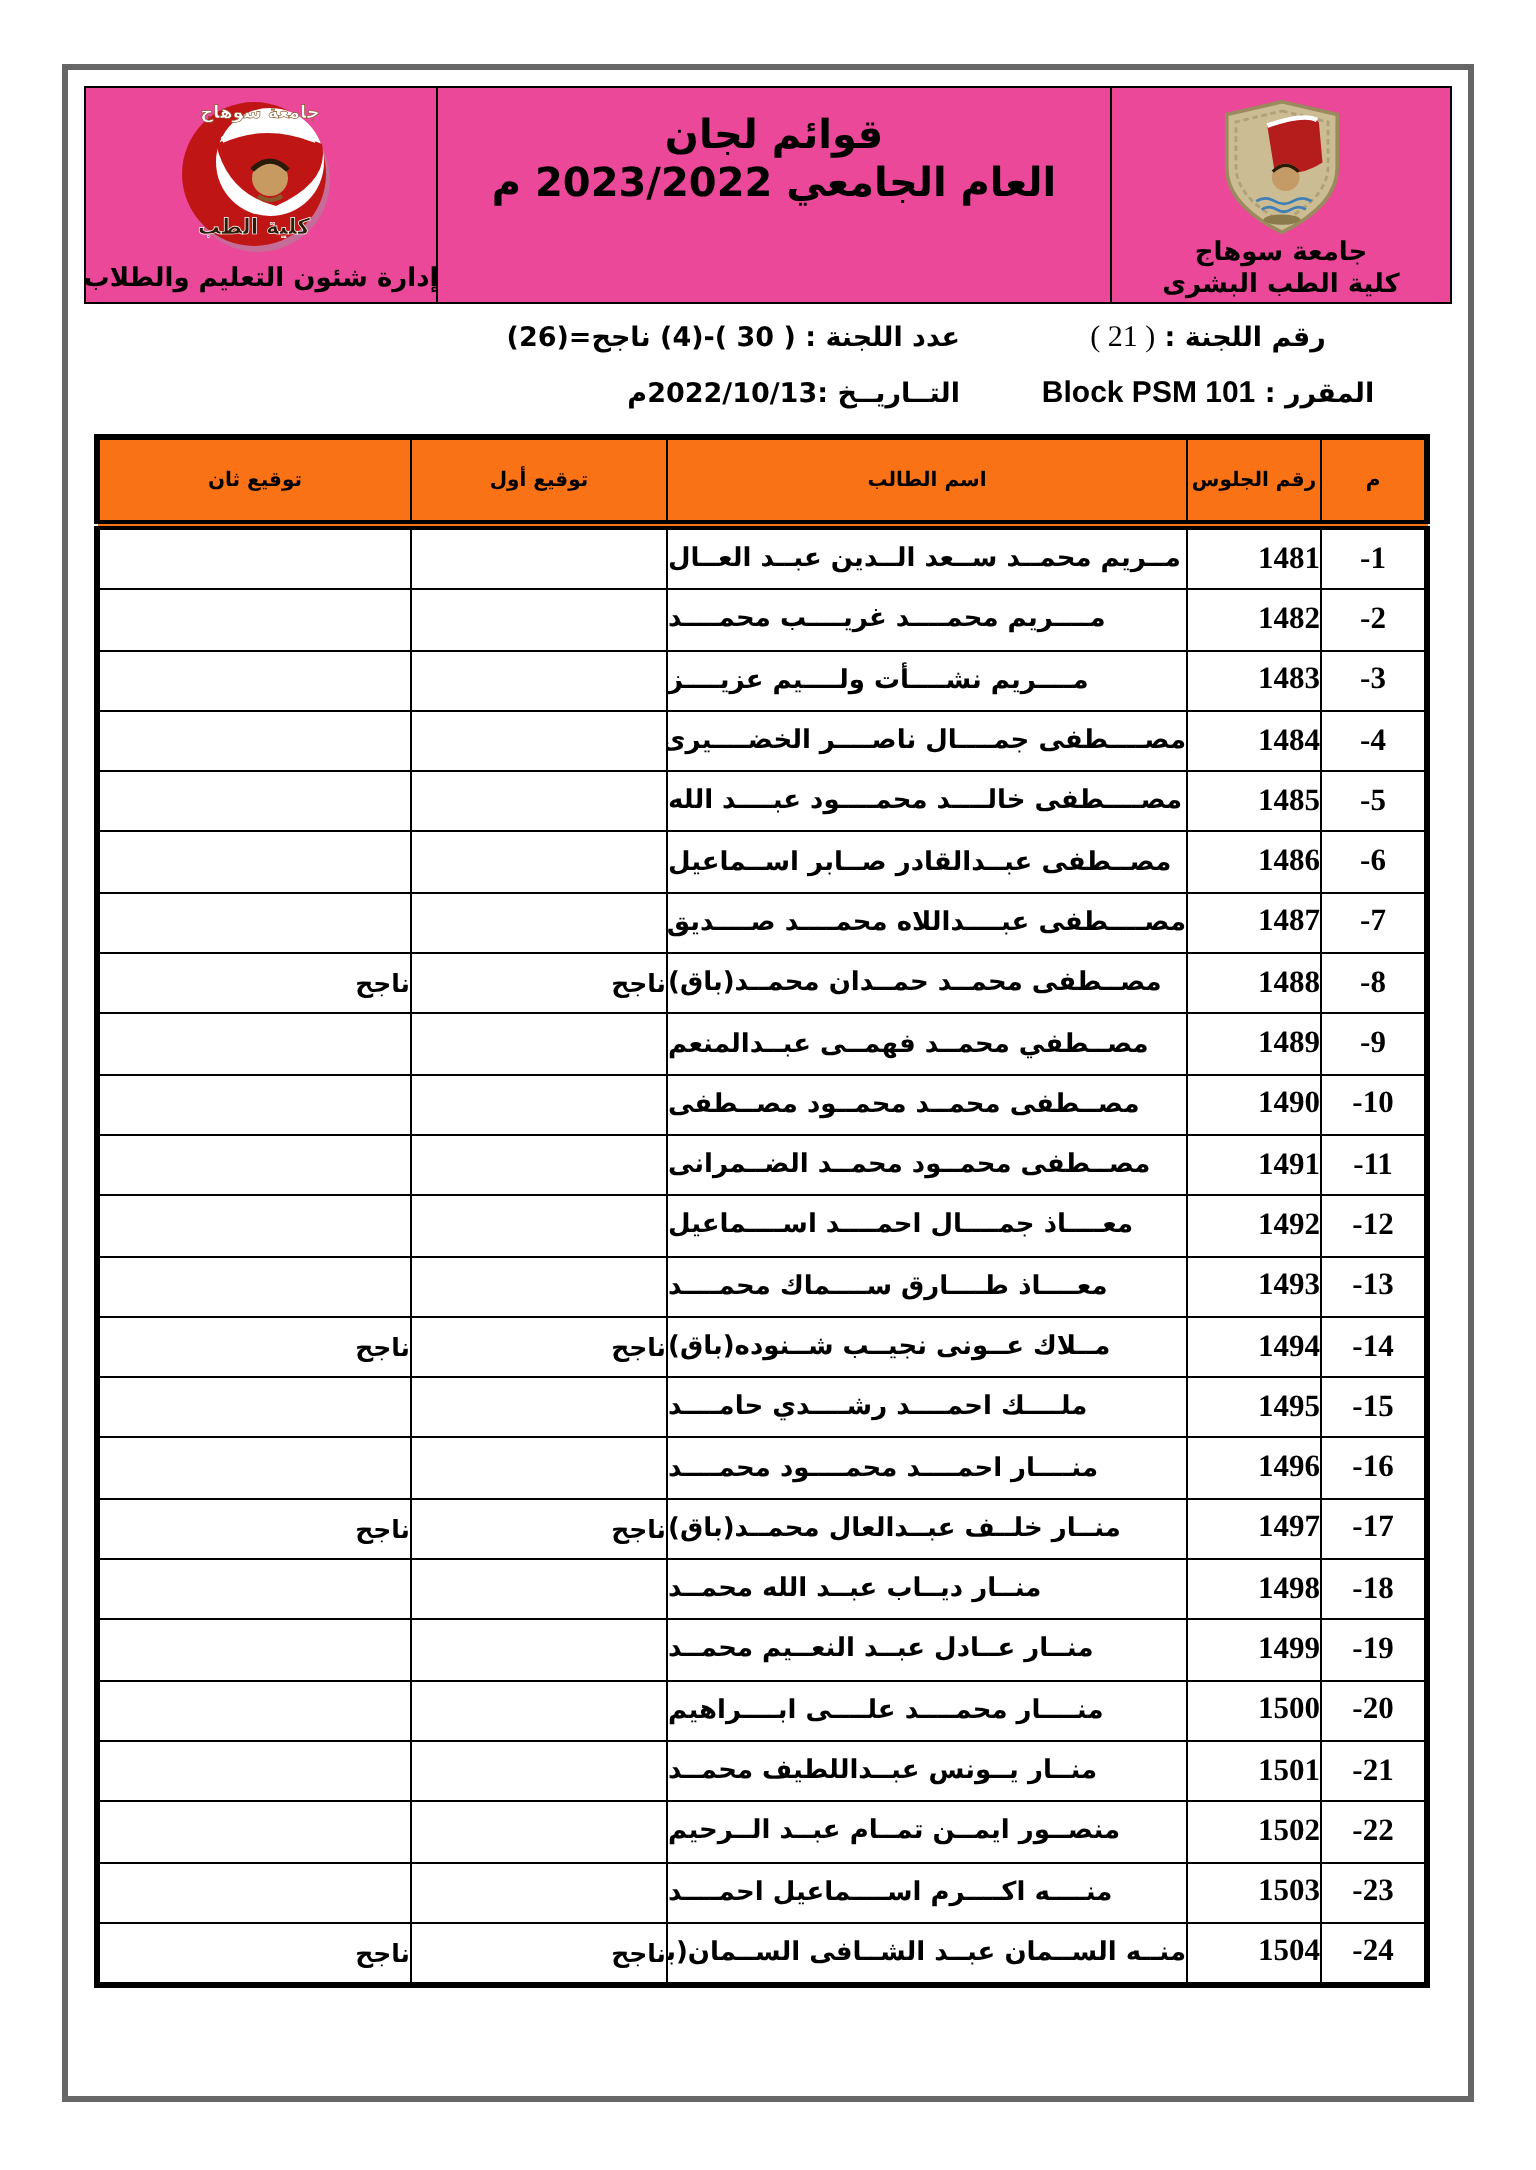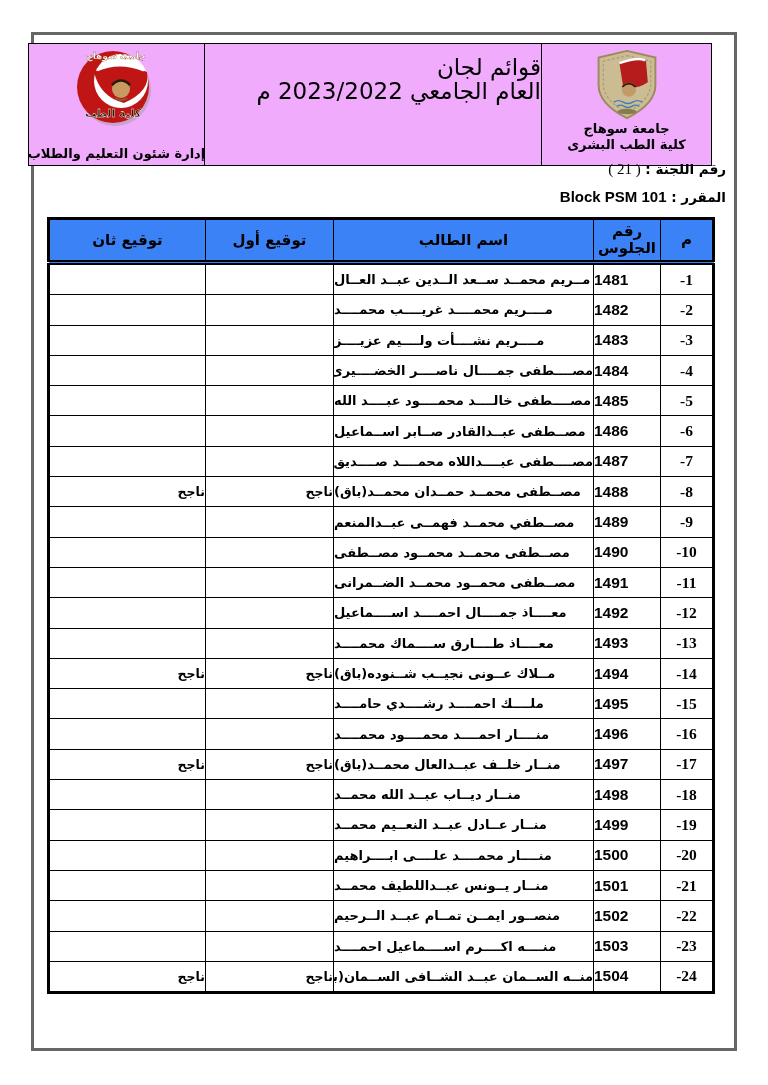--- a/index.html
+++ b/index.html
@@ -7,60 +7,60 @@
     width:768px;height:1085px;background:#ffffff;position:relative;
     font-family:"DejaVu Sans",sans-serif;color:#000;
     -webkit-font-smoothing:antialiased;
   }
   .page-frame{
     position:absolute;left:31px;top:32px;width:700px;height:1013px;
     border:3px solid #666;background:#fff;
   }
   
   .header-box{
-    position:absolute;left:28px;top:43px;width:684px;height:123px;
-    display:flex;border:1px solid #000;box-sizing:border-box;background:#f0abfc;
+    position:absolute;left:42px;top:43px;width:684px;height:109px;
+    display:flex;border:1px solid #000;box-sizing:border-box;background:#ec4899;
   }
   .hb-left{width:176px;border-right:1px solid #000;box-sizing:border-box;
     display:flex;flex-direction:column;align-items:center;justify-content:space-between;
     padding:2px 2px 4px;}
   .hb-center{width:337px;border-right:1px solid #000;box-sizing:border-box;
-    text-align:right;padding-top:11px;font-weight:normal;font-size:23px;line-height:24px;direction:rtl;}
+    text-align:center;padding-top:11px;font-weight:bold;font-size:20px;line-height:24px;direction:rtl;}
   .hb-right{flex:1;display:flex;flex-direction:column;align-items:center;justify-content:flex-start;
     padding-top:5px;}
   .hb-caption{font-weight:bold;font-size:13px;direction:rtl;white-space:nowrap;}
   .hb-right .hb-caption{line-height:16px;text-align:center;}
   
   .info-row{
     position:absolute;left:42px;top:155px;width:684px;direction:rtl;display:flex;
     font-weight:bold;font-size:13.5px;line-height:28px;
   }
-  .info-col-right{width:246px;text-align:right;padding-left:2px;box-sizing:border-box;}
+  .info-col-right{width:246px;text-align:center;padding-left:2px;box-sizing:border-box;}
   .info-col-center{width:192px;text-align:center;}
   .info-col-left{width:246px;text-align:right;box-sizing:border-box;padding-left:4px;}
   .serif-val{font-family:"Liberation Serif","DejaVu Serif",serif;font-size:15px;font-weight:normal;}
   .serif-val-bold{font-family:Liberation Sans, sans-serif;font-size:15px;font-weight:bold;}
   
   table.main{
     position:absolute;left:47px;top:217px;width:666px;
     direction:rtl;border-collapse:collapse;table-layout:fixed;
     border:3px solid #000;
   }
   table.main th{
-    background:#3b82f6;font-weight:bold;font-size:15px;height:40px;
+    background:#f97316;font-weight:bold;font-size:10px;height:40px;
     border:1px solid #000;border-bottom:5px double #000;line-height:17px;padding:0;
   }
   table.main td{
     border:1px solid #000;height:29.3px;padding:0;overflow:hidden;
   }
   td.idx{direction:ltr;text-align:center;font-family:"Liberation Serif","DejaVu Serif",serif;
     font-weight:bold;font-size:15.5px;}
   th.idx-h{border-left:3px double #000;}
   td.idx{border-left:3px double #000;}
-  td.seat{text-align:left;font-family:Liberation Sans, sans-serif;
+  td.seat{text-align:right;font-family:Liberation Serif, serif;
     font-weight:bold;font-size:15.5px;}
   td.name{text-align:left;font-weight:bold;font-size:13px;padding:0 4px 0 2px;white-space:nowrap;}
   td.sig{font-weight:bold;font-size:12.5px;}
 </style>
 </head>
 <body>
 
 <div class="page-frame"></div>
 
 <div class="header-box">
@@ -107,20 +107,24 @@
 <div class="info-row">
   <div class="info-col-right">
     <div>
       <span>رقم اللجنة :</span>
       <span class="serif-val">( 21 )</span>
     </div>
     <div>
       <span>المقرر :</span>
       <span class="serif-val-bold">Block PSM 101</span>
     </div>
+  </div>
+  <div class="info-col-left">
+    <div>عدد اللجنة : ( 30 )-(4) ناجح=(26)</div>
+    <div>التــاريــخ :2022/10/13م</div>
   </div>
 </div>
 
 <table class="main">
   <colgroup>
     <col style="width:53px">
       <col style="width:67px">
       <col style="width:260px">
     <col style="width:128px">
       <col style="width:157px">

